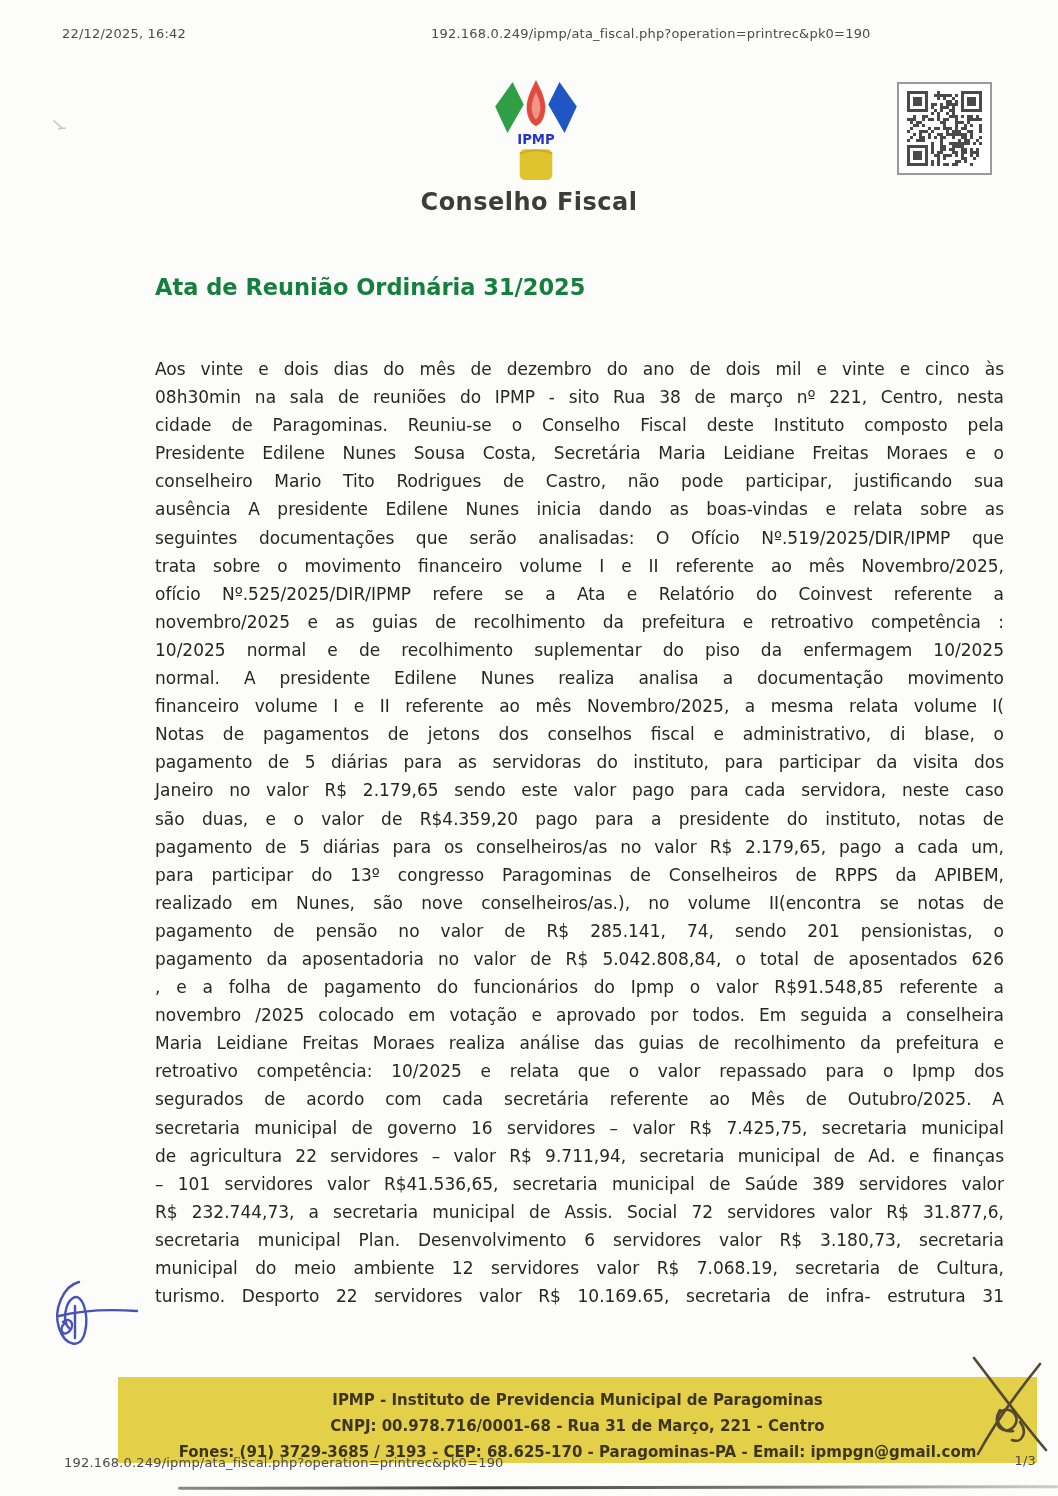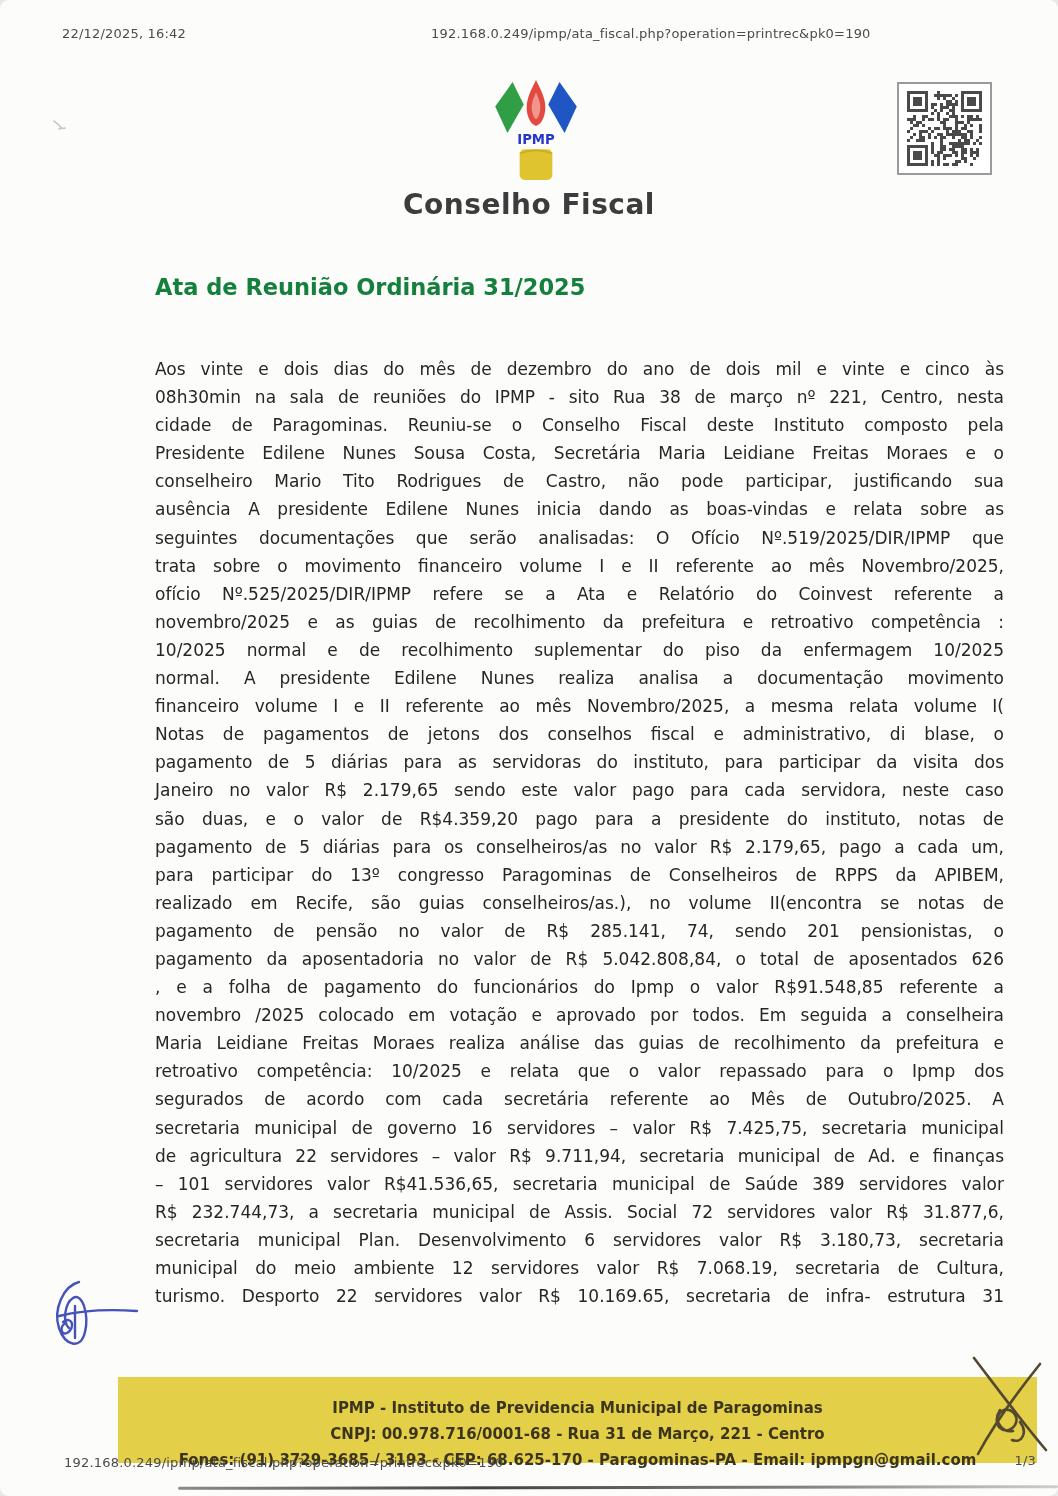--- a/index.html
+++ b/index.html
@@ -1,50 +1,50 @@
 <!DOCTYPE html>
 <html><head>
 <meta charset="utf-8">
 <style>
   html,body{margin:0;padding:0;}
   body{background:#e9e9e9;font-family:"DejaVu Sans","Liberation Sans",sans-serif;}
   .page{
     position:relative;width:1058px;height:1496px;margin:0 auto;
-    background:#fcfcfb;overflow:hidden;border-radius:9px;
+    background:#fcfcfb;overflow:hidden;
   }
   .print-meta{position:absolute;font-size:13px;color:#4b4b4b;letter-spacing:0.2px;}
   .hdr-date{left:62px;top:26px;}
   .hdr-url{left:431px;top:26px;}
   .ftr-url{left:64px;top:1455px;}
   .ftr-page{right:22px;top:1453px;}
   .logo{position:absolute;left:490px;top:80px;width:92px;height:102px;}
   .qr-box{
     position:absolute;left:897px;top:82px;width:95px;height:93px;
     background:#fff;border:2px solid #9a9a9a;box-sizing:border-box;padding:7px;
   }
   .qr-box svg{width:100%;height:100%;shape-rendering:crispEdges;}
   .doc-title{
     position:absolute;left:0;top:188px;width:100%;text-align:center;
-    font-size:28px;font-weight:bold;color:#3c3c3c;letter-spacing:0.5px;
+    font-size:24px;font-weight:bold;color:#3c3c3c;letter-spacing:0.5px;
   }
   .doc-subtitle{
     position:absolute;left:155px;top:274px;
     font-size:22.5px;font-weight:bold;color:#15803d;
   }
   .doc-body{
     position:absolute;left:155px;top:355px;width:849px;
     font-size:17px;line-height:28.1px;color:#262626;
   }
   .doc-body .body-line{
     text-align:justify;text-align-last:justify;
   }
   .sig-left{position:absolute;left:45px;top:1276px;width:120px;height:95px;}
   .footer-box{
     position:absolute;left:118px;top:1377px;width:919px;height:86px;
-    background:#e4cf48;box-sizing:border-box;padding-top:18px;
+    background:#e4cf48;box-sizing:border-box;padding-top:10px;
   }
   .footer-box .fb-line{
     text-align:center;font-size:15px;font-weight:bold;line-height:26px;color:#3c351d;
   }
   .sig-right{position:absolute;left:962px;top:1352px;width:96px;height:118px;}
   .scan-line{
     position:absolute;left:178px;top:1486px;width:880px;height:3px;border-radius:2px;
     background:linear-gradient(90deg,rgba(45,45,45,.55),rgba(35,35,35,.85) 35%,rgba(45,45,45,.6) 70%,rgba(120,120,120,.35));
     transform:rotate(-0.1deg);
   }
@@ -297,21 +297,21 @@
       <div class="body-line">novembro/2025 e as guias de recolhimento da prefeitura e retroativo competência :</div>
       <div class="body-line">10/2025 normal e de recolhimento suplementar do piso da enfermagem 10/2025</div>
       <div class="body-line">normal. A presidente Edilene Nunes realiza analisa a documentação movimento</div>
       <div class="body-line">financeiro volume I e II referente ao mês Novembro/2025, a mesma relata volume I(</div>
       <div class="body-line">Notas de pagamentos de jetons dos conselhos fiscal e administrativo, di blase, o</div>
       <div class="body-line">pagamento de 5 diárias para as servidoras do instituto, para participar da visita dos</div>
       <div class="body-line">Janeiro no valor R$ 2.179,65 sendo este valor pago para cada servidora, neste caso</div>
       <div class="body-line">são duas, e o valor de R$4.359,20 pago para a presidente do instituto, notas de</div>
       <div class="body-line">pagamento de 5 diárias para os conselheiros/as no valor R$ 2.179,65, pago a cada um,</div>
       <div class="body-line">para participar do 13º congresso Paragominas de Conselheiros de RPPS da APIBEM,</div>
-      <div class="body-line">realizado em Recife, são guias conselheiros/as.), no volume II(encontra se notas de</div>
+      <div class="body-line">realizado em Nunes, são nove conselheiros/as.), no volume II(encontra se notas de</div>
       <div class="body-line">pagamento de pensão no valor de R$ 285.141, 74, sendo 201 pensionistas, o</div>
       <div class="body-line">pagamento da aposentadoria no valor de R$ 5.042.808,84, o total de aposentados 626</div>
       <div class="body-line">, e a folha de pagamento do funcionários do Ipmp o valor R$91.548,85 referente a</div>
       <div class="body-line">novembro /2025 colocado em votação e aprovado por todos. Em seguida a conselheira</div>
       <div class="body-line">Maria Leidiane Freitas Moraes realiza análise das guias de recolhimento da prefeitura e</div>
       <div class="body-line">retroativo competência: 10/2025 e relata que o valor repassado para o Ipmp dos</div>
       <div class="body-line">segurados de acordo com cada secretária referente ao Mês de Outubro/2025. A</div>
       <div class="body-line">secretaria municipal de governo 16 servidores – valor R$ 7.425,75, secretaria municipal</div>
       <div class="body-line">de agricultura 22 servidores – valor R$ 9.711,94, secretaria municipal de Ad. e finanças</div>
       <div class="body-line">– 101 servidores valor R$41.536,65, secretaria municipal de Saúde 389 servidores valor</div>

